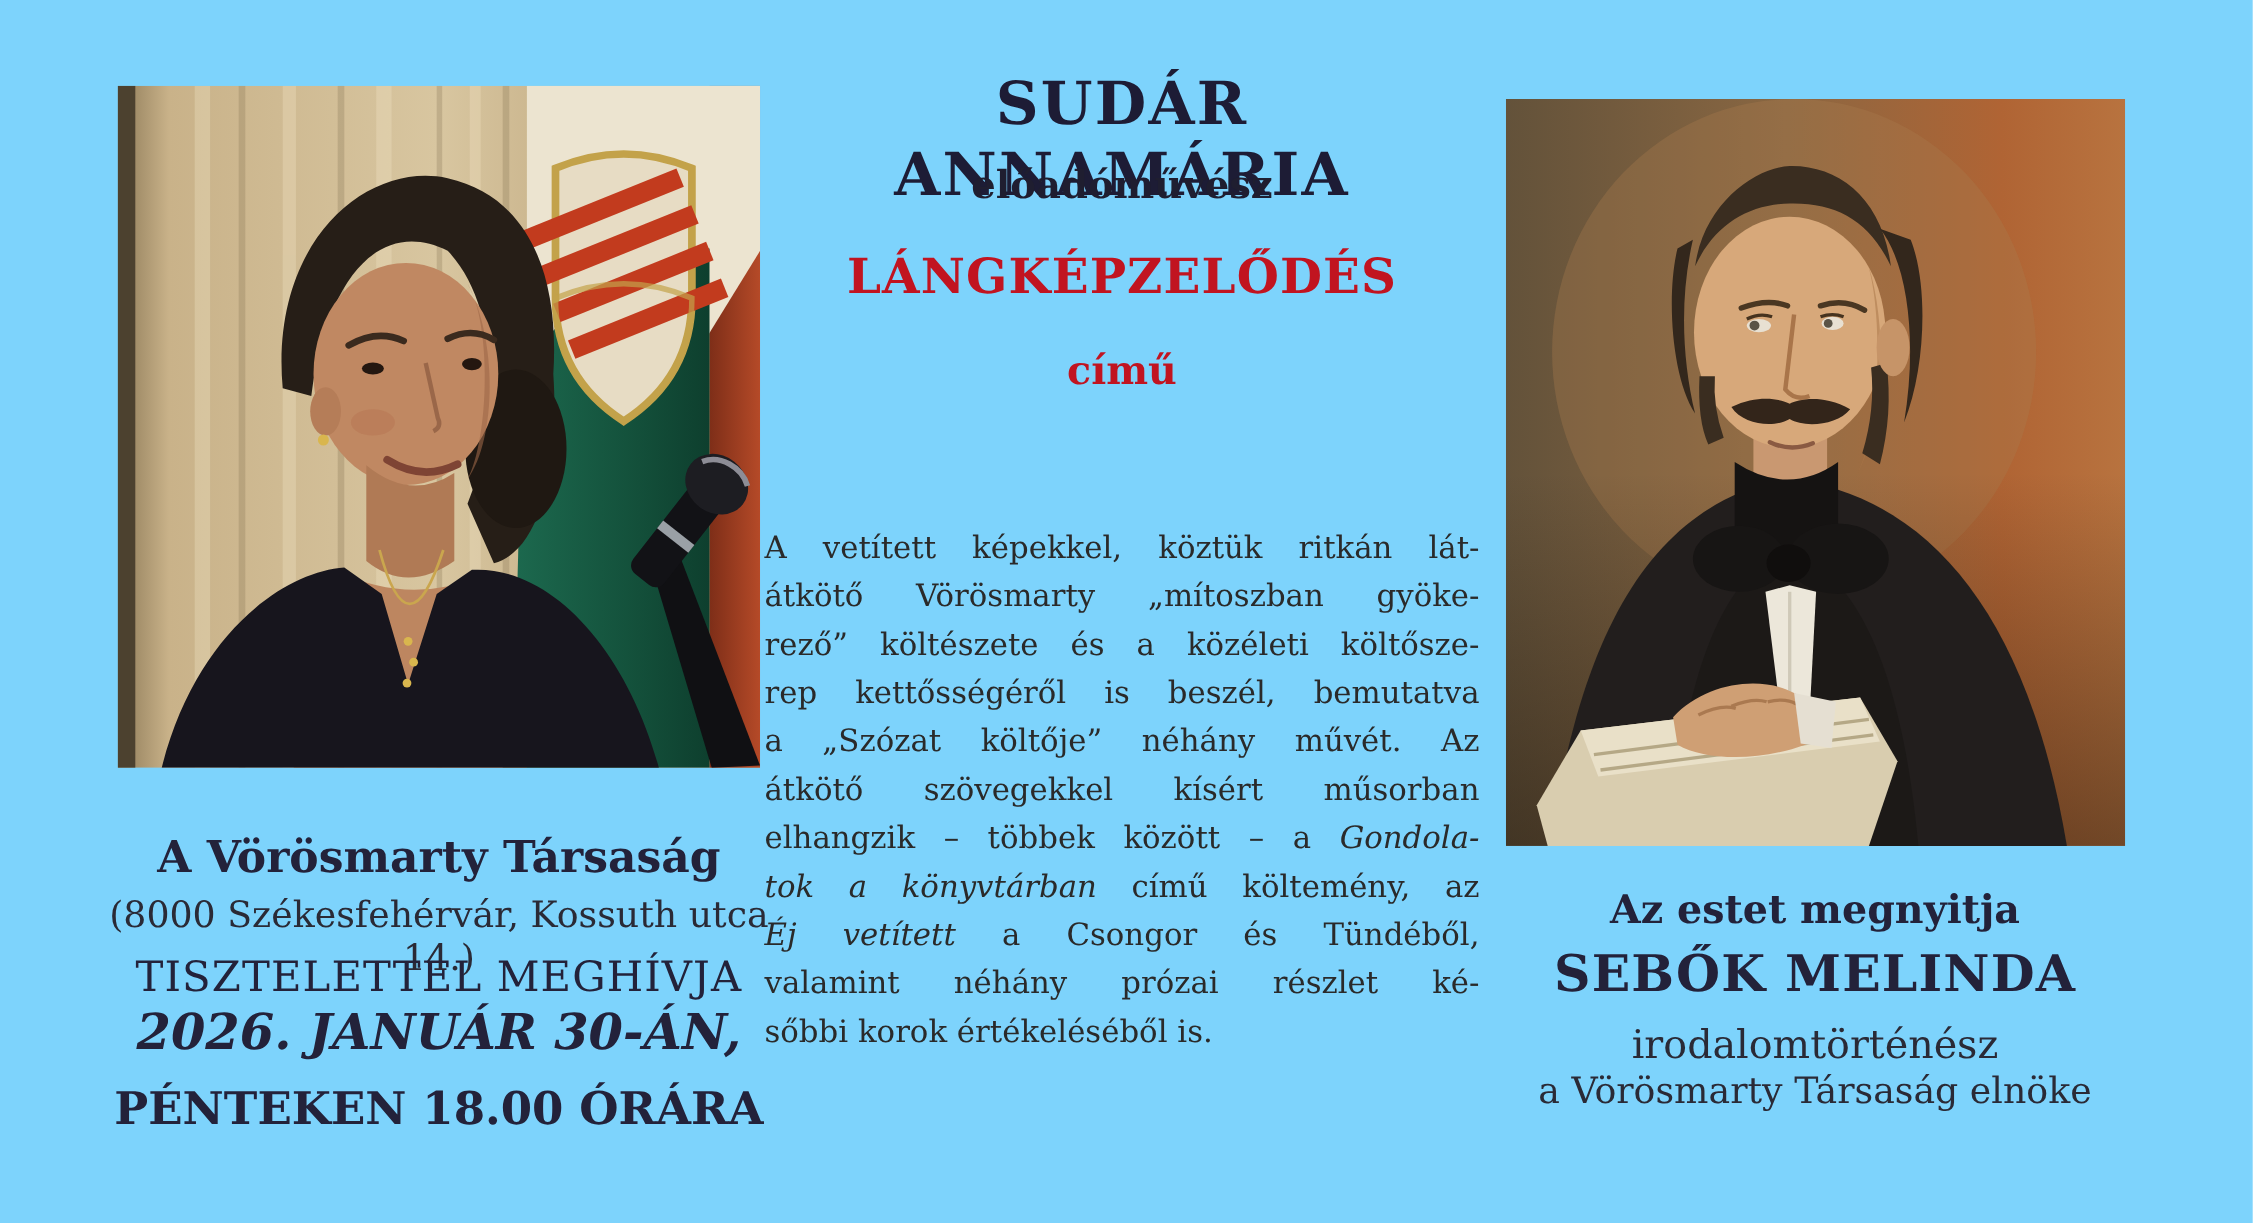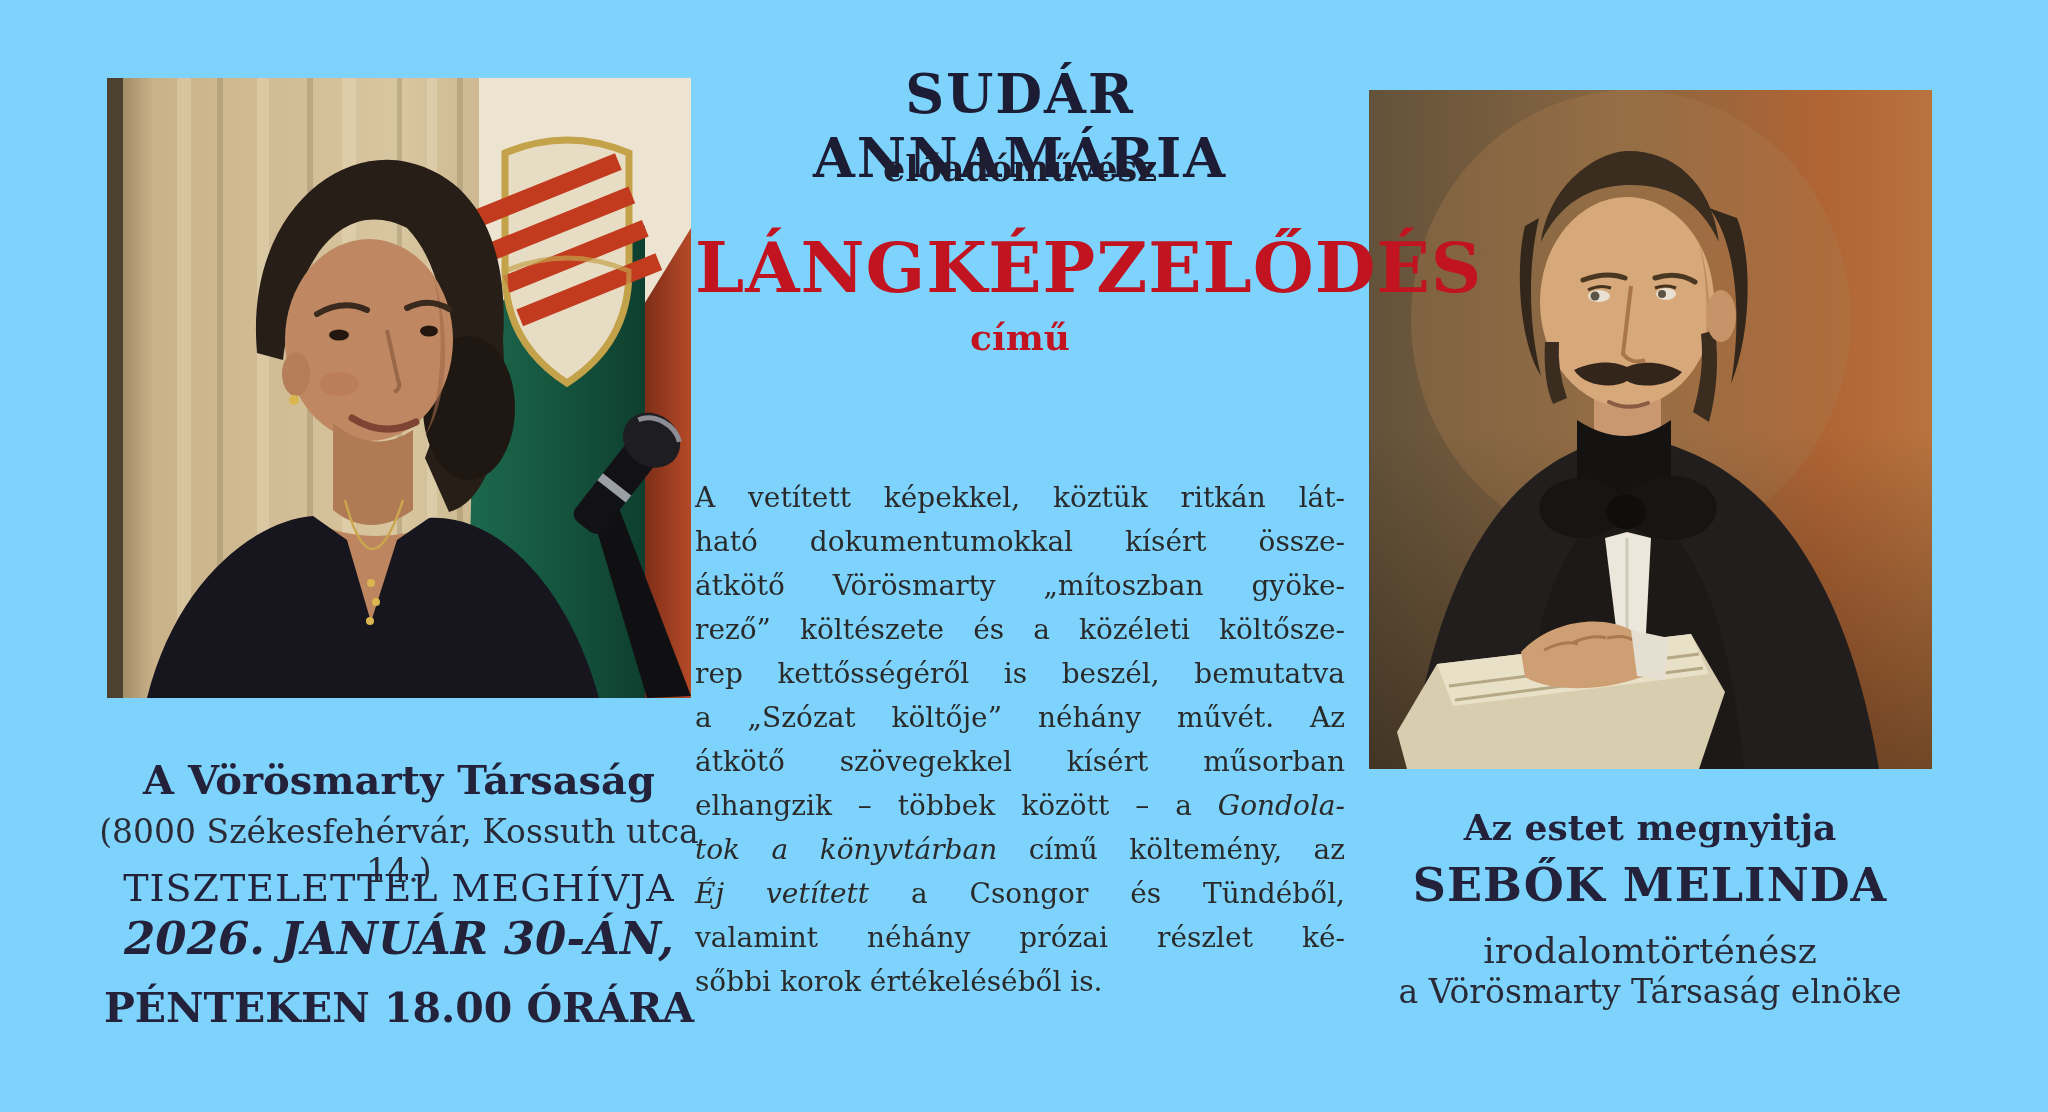--- a/index.html
+++ b/index.html
@@ -7,21 +7,21 @@
   #page{position:relative;width:2048px;height:1112px;background:#7dd3fc;overflow:hidden;}
   .abs{position:absolute;}
   .ctr{text-align:center;}
   
   #left-photo{left:107px;top:78px;width:584px;height:620px;}
   #right-portrait{left:1369px;top:90px;width:563px;height:679px;}
   
   .ccol{left:695px;width:650px;}
   .c-name{top:62px;font-size:54px;font-weight:600;letter-spacing:2px;color:#1d1c35;}
   .c-role{top:148px;font-size:35px;font-weight:600;color:#1f1e30;}
-  .c-title{top:226px;font-size:70px;font-weight:700;letter-spacing:1px;color:#c11420;}
+  .c-title{top:226px;font-size:44px;font-weight:700;letter-spacing:1px;color:#c11420;}
   .c-cimu{top:316px;font-size:36px;font-weight:600;color:#c11420;}
   .c-sub{top:362px;font-size:50px;font-weight:700;color:#b9131d;}
   .c-par{top:476px;font-size:28px;line-height:44px;color:#2a2a2a;text-align:justify;}
   .par-line{text-align:justify;text-align-last:justify;white-space:nowrap;}
   .par-line.last{text-align-last:left;}
   .par-line .it{font-style:italic;}
   
   .lcol{left:79px;width:640px;color:#23223a;}
   .l-org{top:756px;font-size:40px;font-weight:600;}
   .l-addr{top:812px;font-size:33px;font-weight:500;color:#2a2a36;}
@@ -175,21 +175,20 @@
     <path d="M175,560 q20,-10 34,-6 M205,552 q20,-8 32,-4 M238,548 q16,-4 26,2" stroke="#9a6a42" stroke-width="3" fill="none" opacity=".7"></path>
     <path d="M262,540 L300,548 L296,590 L268,586 Z" fill="#e5dfd2"></path>
   </svg>
 
   <div class="abs ccol ctr c-name">SUDÁR ANNAMÁRIA</div>
   <div class="abs ccol ctr c-role">előadóművész</div>
   <div class="abs ccol ctr c-title">LÁNGKÉPZELŐDÉS</div>
   <div class="abs ccol ctr c-cimu">című</div>
   <div class="abs ccol c-par">
       <div class="par-line"><span>A vetített képekkel, köztük ritkán lát-</span></div>
-      <div class="par-line"><span>ható dokumentumokkal kísért össze-</span></div>
       <div class="par-line"><span>átkötő Vörösmarty „mítoszban gyöke-</span></div>
       <div class="par-line"><span>rező” költészete és a közéleti költősze-</span></div>
       <div class="par-line"><span>rep kettősségéről is beszél, bemutatva</span></div>
       <div class="par-line"><span>a „Szózat költője” néhány művét. Az</span></div>
       <div class="par-line"><span>átkötő szövegekkel kísért műsorban</span></div>
       <div class="par-line"><span>elhangzik – többek között – a </span><span class="it">Gondola-</span></div>
       <div class="par-line"><span class="it">tok a könyvtárban</span><span> című költemény, az</span></div>
       <div class="par-line"><span class="it">Éj vetített</span><span> a Csongor és Tündéből,</span></div>
       <div class="par-line"><span>valamint néhány prózai részlet ké-</span></div>
       <div class="par-line last"><span>sőbbi korok értékeléséből is.</span></div>

